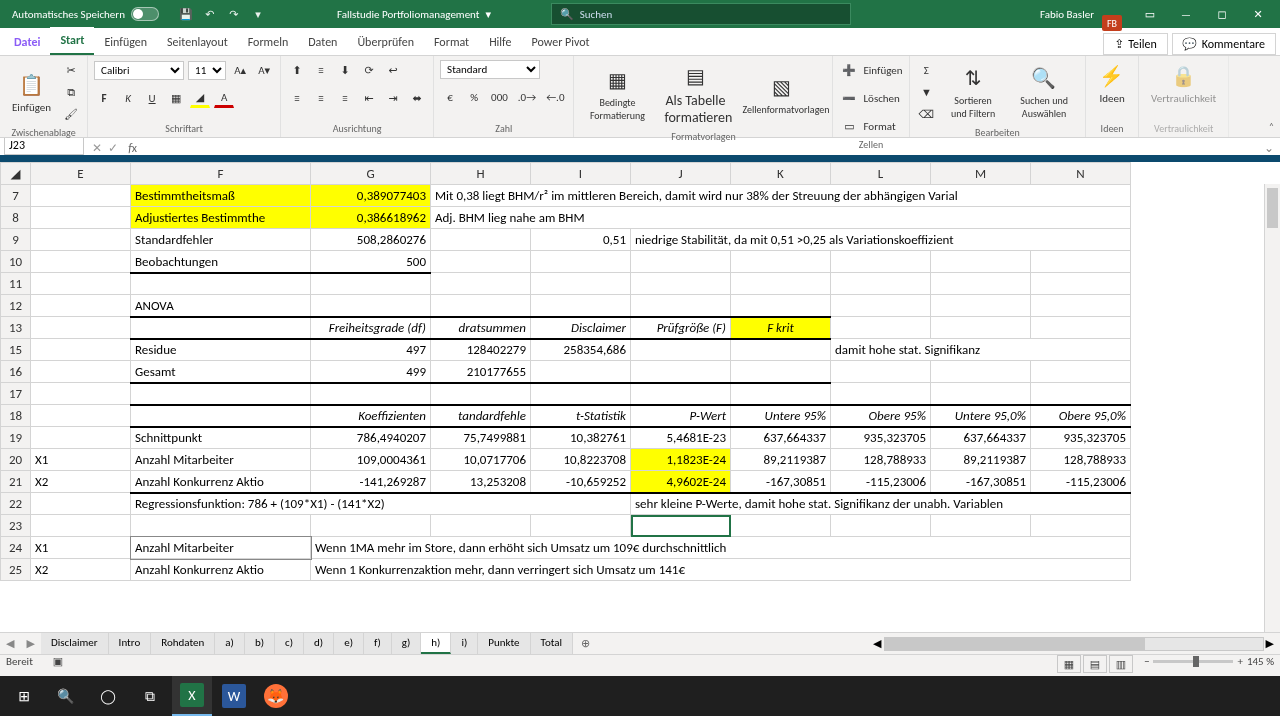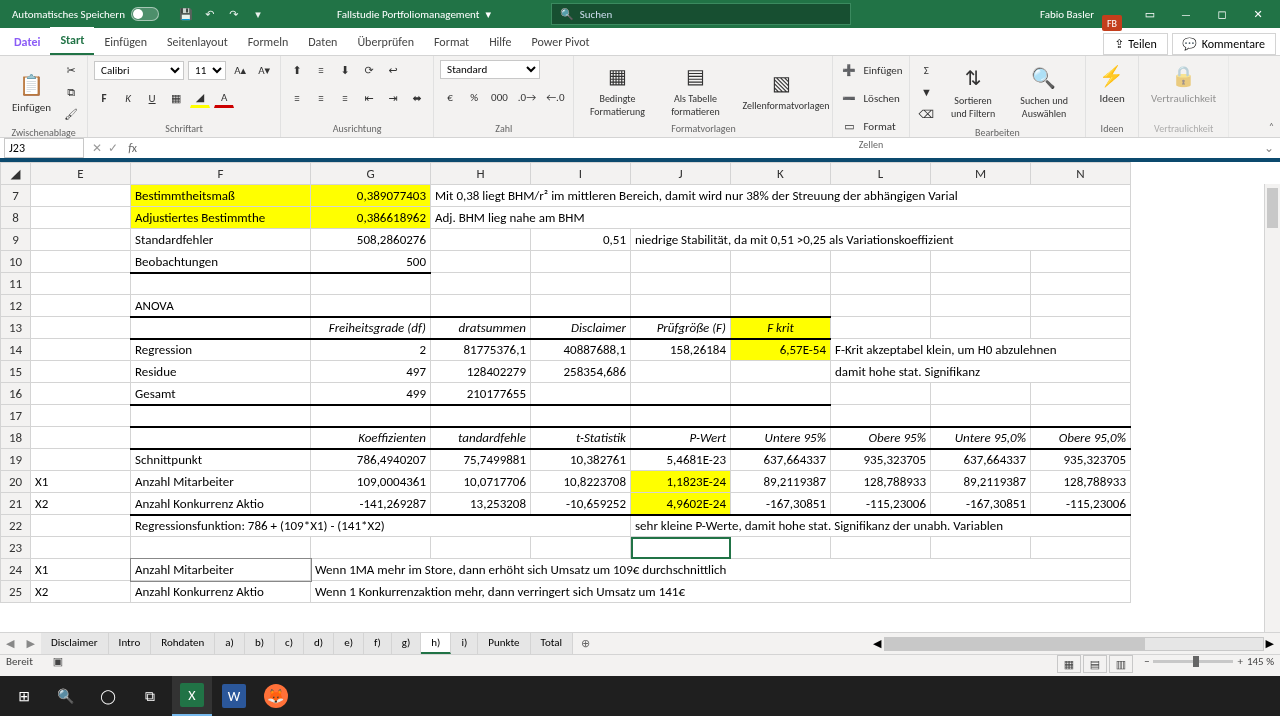--- a/index.html
+++ b/index.html
@@ -32,21 +32,21 @@
 .ribbon .group .controls { display:flex; gap:8px; flex-direction:column; }
 .ribbon .group .row { display:flex; gap:4px; align-items:center; }
 .ribbon .group .label { text-align:center; font-size:10px; color:#666; padding-top:2px; position:relative; }
 .ribbon select, .ribbon input { font-size:11px; border:1px solid #c8c8c8; background:#fff; padding:1px 2px; }
 .ribbon .iconbtn { min-width:20px; height:20px; border:1px solid transparent; display:inline-flex; align-items:center; justify-content:center; padding:0 2px; }
 .ribbon .bigbtn { display:flex; flex-direction:column; align-items:center; justify-content:center; padding:2px 6px; gap:2px; }
 .ribbon .bigbtn .ico { width:28px; height:28px; display:flex; align-items:center; justify-content:center; font-size:20px; }
 .ribbon .collapse { position:absolute; right:6px; bottom:4px; font-size:10px; color:#666; }
 
 
-.fbar { height:24px; display:flex; align-items:center; border-bottom:4px solid #0c4a6e; background:#fff; }
+.fbar { height:24px; display:flex; align-items:flex-end; border-bottom:7px solid #0c4a6e; background:#fff; }
 .fbar .namebox { width:80px; border:1px solid #c8c8c8; height:20px; margin:0 4px; padding:0 4px; font-size:12px; display:flex; align-items:center; }
 .fbar .fx { padding:0 6px; color:#666; }
 .fbar .icons { display:flex; gap:6px; color:#999; padding:0 4px; }
 .fbar input { flex:1; border:none; height:20px; padding:0 4px; }
 
 
 .sheetwrap { position:relative; height:470px; overflow:hidden; background:#fff; }
 .sheet { border-collapse:collapse; table-layout:fixed; }
 .sheet th, .sheet td { border:1px solid #d4d4d4; font-size:13px; padding:2px 4px; height:22px; white-space:nowrap; overflow:visible; text-align:left; font-family:Calibri, sans-serif; }
 .sheet th { background:#f3f2f1; text-align:center; font-weight:normal; color:#333; position:sticky; }
@@ -226,21 +226,21 @@
     <div class="label">Zahl</div>
   </div>
   <div class="group">
     <div class="row">
       <div class="bigbtn">
           <span class="ico">▦</span>
           <span style="font-size:10px;text-align:center;width:62px">Bedingte Formatierung</span>
         </div>
       <div class="bigbtn">
           <span class="ico">▤</span>
-          <span style="font-size:10px;text-align:center;width:62px">Als Tabelle formatieren</span>
+          <span style="font-size:14px;text-align:center;width:62px">Als Tabelle formatieren</span>
         </div>
       <div class="bigbtn">
           <span class="ico">▧</span>
           <span style="font-size:10px;text-align:center;width:78px">Zellenformatvorlagen</span>
         </div>
     </div>
     <div class="label">Formatvorlagen</div>
   </div>
   <div class="group">
     <div class="controls">
@@ -405,31 +405,20 @@
           <td class="ital bt bb num">Freiheitsgrade (df)</td>
           <td class="ital bt bb num">dratsummen</td>
           <td class="ital bt bb num">Disclaimer</td>
           <td class="ital bt bb num">Prüfgröße (F)</td>
           <td class="ital hl bt bb center">F krit</td>
           <td></td>
           <td></td>
           <td></td>
         </tr>
 <tr>
-          <th class="rowhead">14</th>
-          <td></td>
-          <td>Regression</td>
-          <td class="num">2</td>
-          <td class="num">81775376,1</td>
-          <td class="num">40887688,1</td>
-          <td class="num">158,26184</td>
-          <td class="hl num">6,57E-54</td>
-          <td colspan="3">F-Krit akzeptabel klein, um H0 abzulehnen</td>
-        </tr>
-<tr>
           <th class="rowhead">15</th>
           <td></td>
           <td>Residue</td>
           <td class="num">497</td>
           <td class="num">128402279</td>
           <td class="num">258354,686</td>
           <td></td>
           <td></td>
           <td colspan="3">damit hohe stat. Signifikanz</td>
         </tr>

